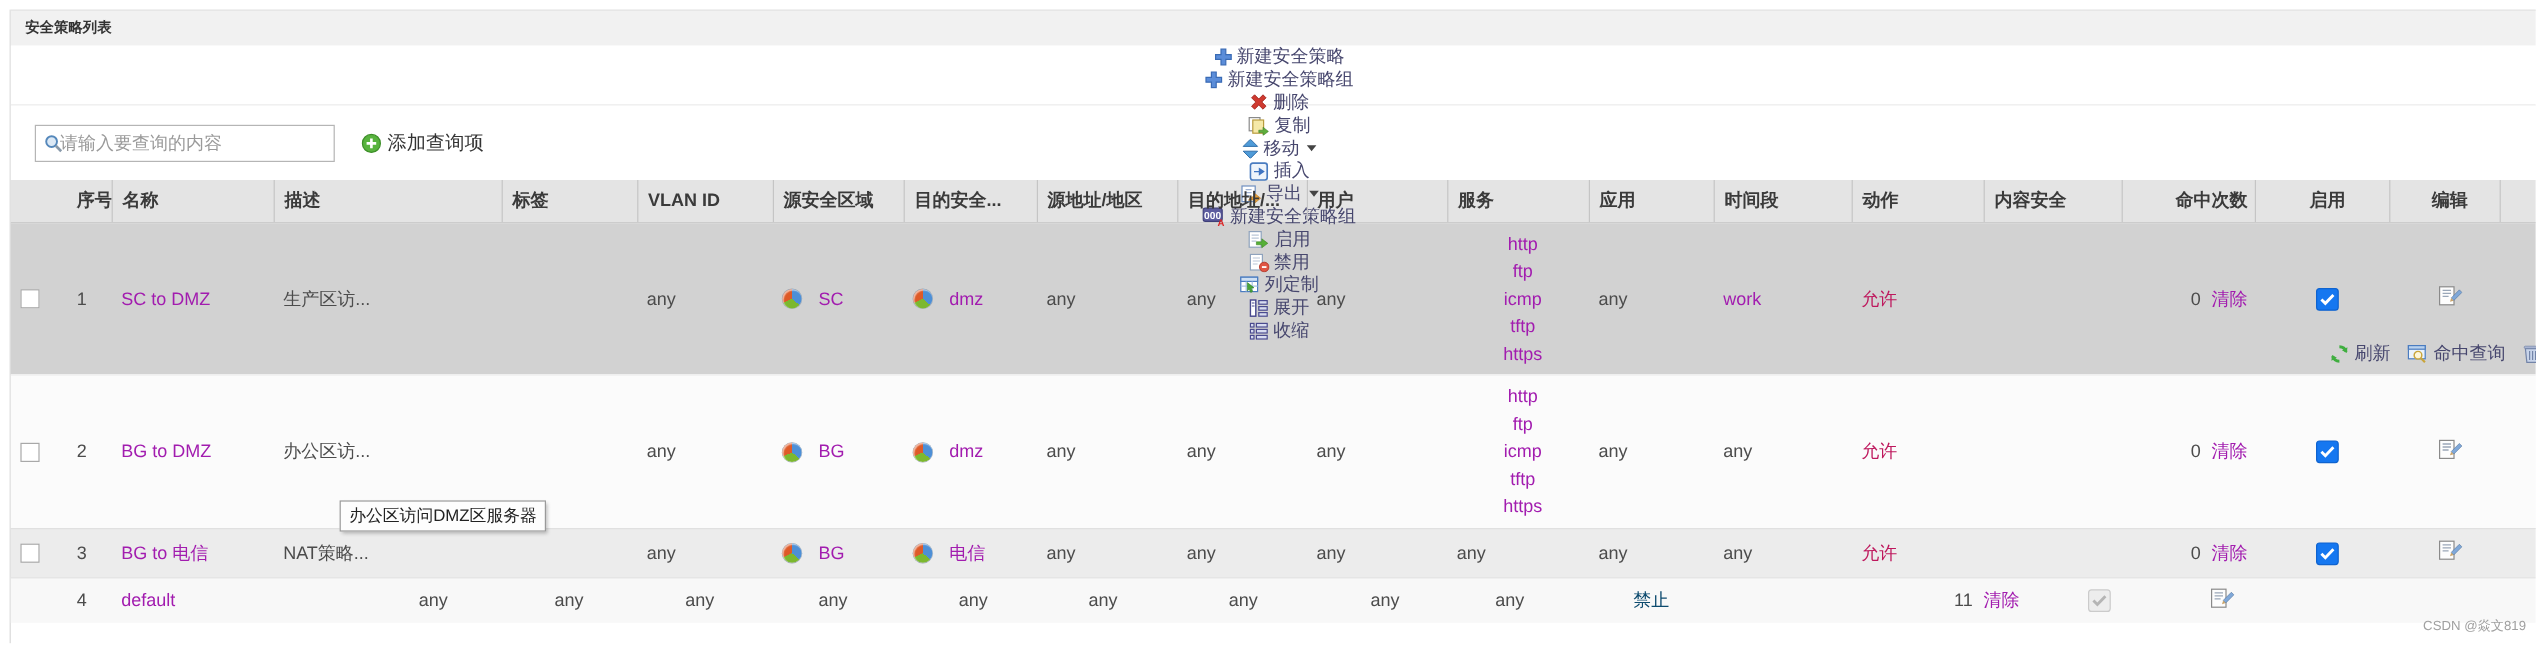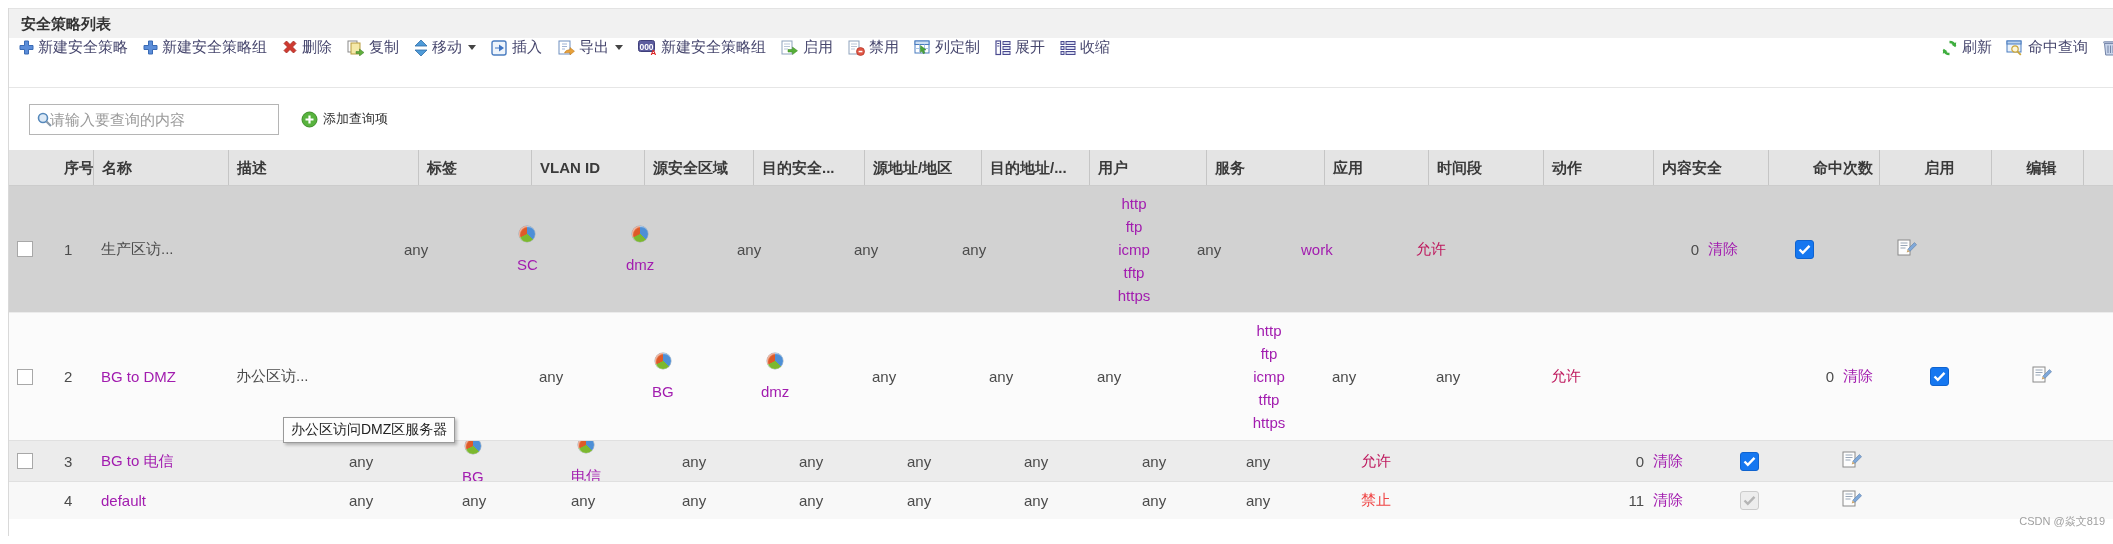--- a/index.html
+++ b/index.html
@@ -2,40 +2,40 @@
 <html><head>
 <meta charset="utf-8">
 <style>
   * { box-sizing: border-box; margin: 0; padding: 0; }
   html,body { width:2113px; height:544px; background:#fff; overflow:hidden;
     font-family:"Liberation Sans","DejaVu Sans",sans-serif; }
   .panel { position:absolute; left:8px; top:8px; width:2105px; height:528px;
     border-left:1px solid #d9d9d9; }
   
   .titlebar { height:30px; background:#f1f1f1; border-top:1px solid #e3e3e3;
-    line-height:29px; padding-left:12px; font-size:15px; font-weight:bold; color:#333; }
+    line-height:29px; padding-left:12px; font-size:12px; font-weight:bold; color:#333; }
   
-  .toolbar { height:50px; display:flex; align-items:flex-start; background:#fff;
+  .toolbar { height:50px; display:flex; align-items:center; background:#fff;
     border-bottom:1px solid #e6e6e6; padding-left:10px; column-gap:15px;
-    font-size:15px; color:#47476e; white-space:nowrap; }
+    font-size:15px; color:#47476e; white-space:nowrap;flex-direction:column; }
   .tb-item { display:inline-flex; align-items:center; gap:4px; cursor:pointer; }
   .tb-item svg { flex:0 0 auto; }
   .caret { width:0; height:0; border-left:4px solid transparent; border-right:4px solid transparent;
     border-top:5px solid #444; margin-left:2px; }
   .tb-right { margin-left:auto; display:inline-flex; align-items:center; gap:14px; }
   .trash-clip { margin-right:-6px; }
   
   .searchrow { height:62px; display:flex; align-items:center; padding-left:20px; background:#fff; }
   .searchbox { position:relative; width:250px; height:31px; }
   .searchbox input { width:250px; height:31px; border:1px solid #b5b5b5; padding:0 6px 0 20px;
     font-size:15px; color:#444; font-family:inherit; background:#fff; }
   .searchbox input::placeholder { color:#9a9a9a; }
   .searchbox .mag { position:absolute; left:7px; top:7px; }
   .addquery { display:inline-flex; align-items:center; gap:5px; margin-left:22px;
-    font-size:13px; color:#333; cursor:pointer; }
+    font-size:16px; color:#333; cursor:pointer; }
   
   .thead { display:flex; height:36px; background:#e4e4e4; border-bottom:1px solid #cccccc;
     font-size:15px; font-weight:bold; color:#3a3a3a; }
   .thead .cell { line-height:35px; overflow:hidden; white-space:nowrap; }
   .thead .cell.div { border-left:1px solid #c5c5c5; }
   .cell { padding-left:8px; flex:0 0 auto; }
   .c-check{width:47px} .c-num{width:37px} .c-name{width:135px} .c-desc{width:190px}
   .c-tag{width:113px} .c-vlan{width:113px} .c-szone{width:109px} .c-dzone{width:111px}
   .c-saddr{width:117px} .c-daddr{width:108px} .c-user{width:117px} .c-svc{width:118px}
   .c-app{width:104px} .c-time{width:115px} .c-action{width:110px} .c-csec{width:115px}
@@ -46,30 +46,30 @@
   .trow .cell { display:flex; align-items:center; overflow:hidden; white-space:nowrap; }
   .r1 { height:126px; background:#d2d2d2; }
   .r2 { height:128px; background:#fbfbfb; border-top:1px solid #ececec; }
   .r3 { height:41px; background:#ececec; border-top:1px solid #e0e0e0; }
   .r4 { height:38px; background:#f8f8f8; border-top:1px solid #e0e0e0; }
   .lnk { color:#a21caf; text-decoration:none; cursor:pointer; }
   .dim { color:#4c4c4c; }
   .svc { flex-direction:column; align-items:flex-start; justify-content:center; line-height:23px; }
   .c-hits.cell { justify-content:flex-end; gap:9px; }
   .c-enable.cell, .c-edit.cell { justify-content:center; }
-  .zone { display:inline-flex; align-items:center; gap:14px;flex-direction:column; }
+  .zone { display:inline-flex; align-items:center; gap:14px; }
   .zone-icon { width:16px; height:16px; border-radius:50%; display:inline-block;
     background:conic-gradient(#4d8fd6 0deg 130deg, #7cb82f 130deg 245deg, #de5a28 245deg 360deg);
     box-shadow: inset 1px 1px 1px rgba(255,255,255,.6), 0 0 0 .5px #9aa7b5; }
   .rcb { width:16px; height:16px; background:#fff; border:1px solid #a8a8a8; display:inline-block; }
   .cb { width:19px; height:19px; border-radius:3px; background:#1577f0; border:1px solid #0f63cf;
     display:inline-flex; align-items:center; justify-content:center; cursor:pointer; }
   .cb.off-disabled { background:#ededed; border:1px solid #cbcbcb; }
   .act-permit { color:#be185d; }
-  .act-deny { color:#ef4444; }
+  .act-deny { color:#0c4a6e; }
   
   .tooltip { position:absolute; left:283px; top:417px; background:#fdfdfd; border:1px solid #9a9a9a;
     box-shadow:2px 2px 3px rgba(0,0,0,.25); font-size:14px; color:#222; padding:3px 7px;
     white-space:nowrap; z-index:9; }
   
   .watermark { position:absolute; right:8px; top:514px; font-size:11px; color:#a0a0a0; }
 </style>
 </head>
 <body>
 
@@ -253,20 +253,23 @@
     <div class="cell c-fill div"></div>
   </div>
 
   <div class="trow r1">
     <div class="cell c-check">
         <span class="rcb"></span>
       </div>
     <div class="cell c-num">
         <span>1</span>
       </div>
+    <div class="cell c-name">
+        <span class="lnk">SC to DMZ</span>
+      </div>
     <div class="cell c-desc">
         <span class="dim">生产区访...</span>
       </div>
     <div class="cell c-tag">
         <span></span>
       </div>
     <div class="cell c-vlan">
         <span class="dim">any</span>
       </div>
     <div class="cell c-szone">
@@ -419,20 +422,23 @@
   <div class="trow r3">
     <div class="cell c-check">
         <span class="rcb"></span>
       </div>
     <div class="cell c-num">
         <span>3</span>
       </div>
     <div class="cell c-name">
         <span class="lnk">BG to 电信</span>
       </div>
+    <div class="cell c-desc">
+        <span class="dim">NAT策略...</span>
+      </div>
     <div class="cell c-tag">
         <span></span>
       </div>
     <div class="cell c-vlan">
         <span class="dim">any</span>
       </div>
     <div class="cell c-szone">
         <span class="zone">
           <span class="zone-icon"></span>
           <span class="lnk">BG</span>

